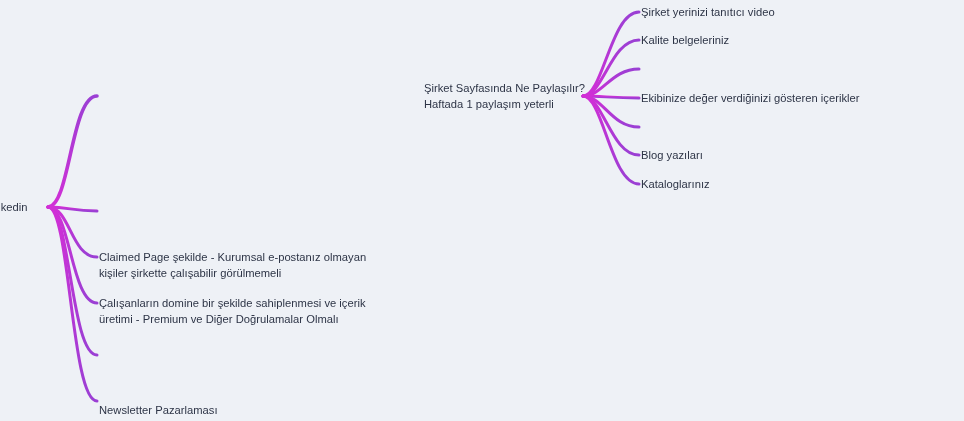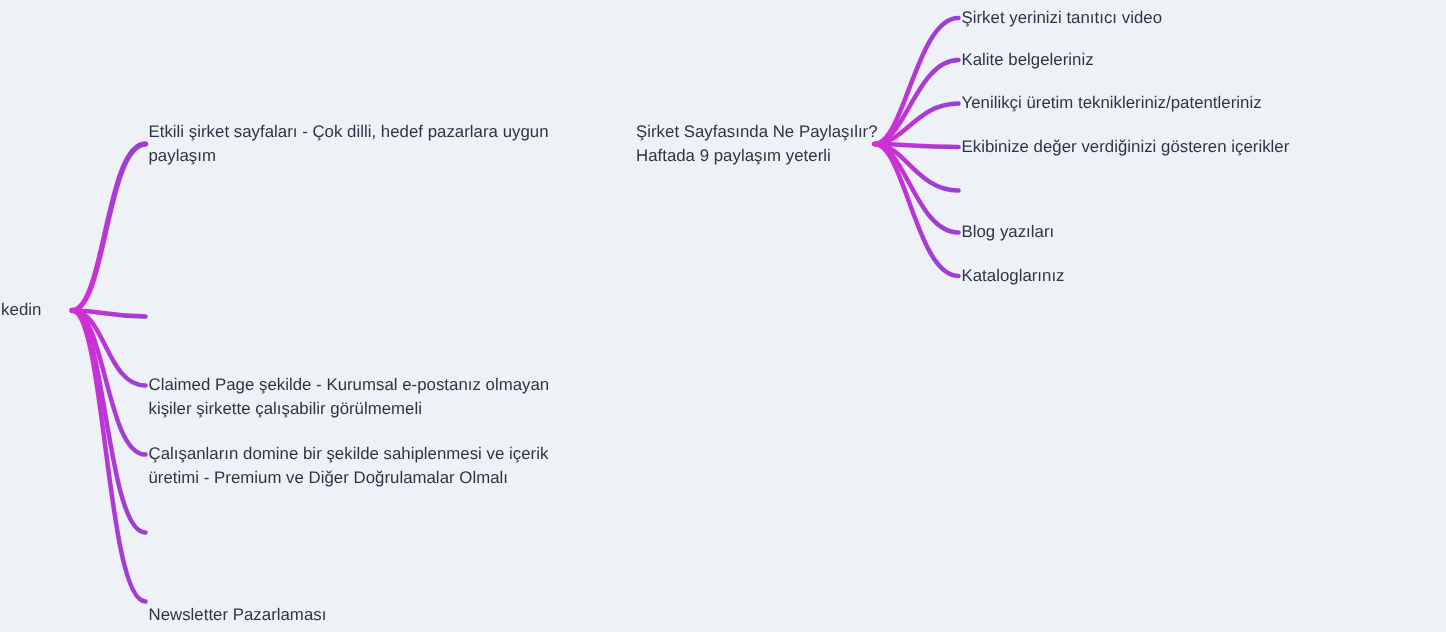--- a/index.html
+++ b/index.html
@@ -83,31 +83,28 @@
         <path d="M 583 96 C 603 96, 611 69, 639 69" stroke="url(#gradA)" stroke-width="3" fill="none" stroke-linecap="round"></path>
         <path d="M 583 96 C 603 96, 611 98, 639 98" stroke="url(#gradB)" stroke-width="3" fill="none" stroke-linecap="round"></path>
         <path d="M 583 96 C 603 96, 611 127, 639 127" stroke="url(#gradB)" stroke-width="3" fill="none" stroke-linecap="round"></path>
         <path d="M 583 96 C 603 96, 611 155, 639 155" stroke="url(#gradB)" stroke-width="3" fill="none" stroke-linecap="round"></path>
         <path d="M 583 96 C 603 96, 611 184, 639 184" stroke="url(#gradB)" stroke-width="3" fill="none" stroke-linecap="round"></path>
       </g>
   </svg>
 
   <div class="node root">inkedin</div>
 
-  <div class="node lvl1" style="top:96px">Etkili şirket sayfaları - Çok dilli, hedef pazarlara uygun
-paylaşım</div>
   <div class="node lvl1" style="top:265px">Claimed Page şekilde  - Kurumsal e-postanız olmayan
 kişiler şirkette çalışabilir görülmemeli</div>
   <div class="node lvl1" style="top:311px">Çalışanların domine bir şekilde sahiplenmesi ve içerik
 üretimi  - Premium ve Diğer Doğrulamalar Olmalı</div>
   <div class="node lvl1" style="top:410px">Newsletter Pazarlaması</div>
 
   <div class="node lvl2" style="top:96px">Şirket Sayfasında Ne Paylaşılır?
-Haftada 9 paylaşım yeterli</div>
+Haftada 1 paylaşım yeterli</div>
 
   <div class="node leaf" style="top:12px">Şirket yerinizi tanıtıcı video</div>
   <div class="node leaf" style="top:40px">Kalite belgeleriniz</div>
-  <div class="node leaf" style="top:69px">Yenilikçi üretim teknikleriniz/patentleriniz</div>
   <div class="node leaf" style="top:98px">Ekibinize değer verdiğinizi gösteren içerikler</div>
   <div class="node leaf" style="top:155px">Blog yazıları</div>
   <div class="node leaf" style="top:184px">Kataloglarınız</div>
 
 </div>
 
 </body></html>

